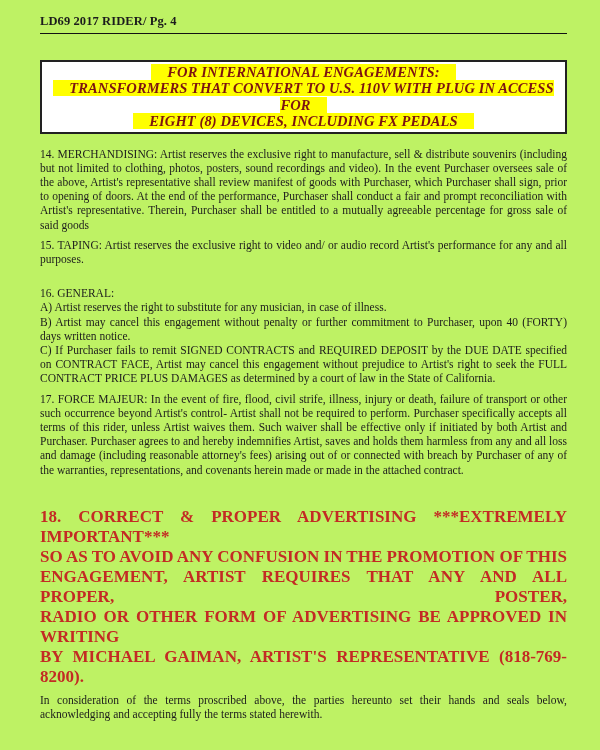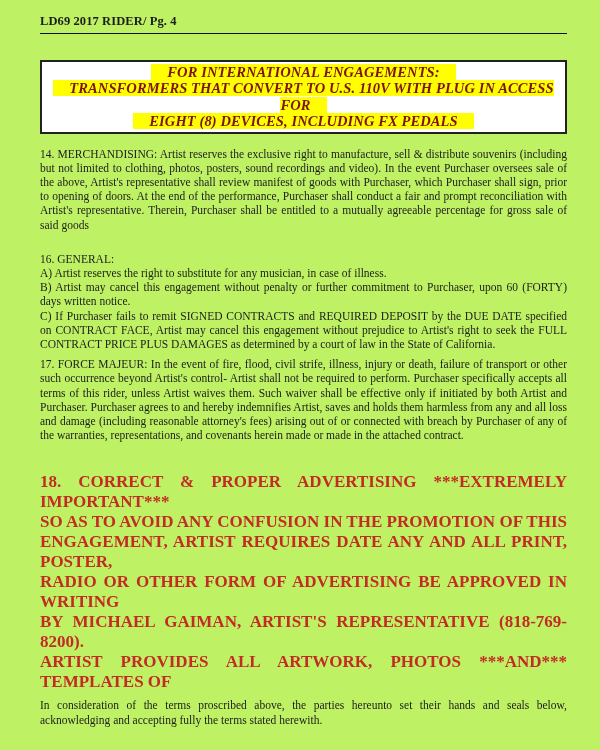--- a/index.html
+++ b/index.html
@@ -81,37 +81,37 @@
   <div class="header">LD69 2017 RIDER/ Pg. 4</div>
 
   <div class="banner">
     <div class="banner-line"><span class="hl">FOR INTERNATIONAL ENGAGEMENTS:</span></div>
     <div class="banner-line"><span class="hl">TRANSFORMERS THAT CONVERT TO U.S. 110V WITH PLUG IN ACCESS FOR</span></div>
     <div class="banner-line"><span class="hl">EIGHT (8) DEVICES, INCLUDING FX PEDALS</span></div>
   </div>
 
   <p class="para first">14. MERCHANDISING:  Artist reserves the exclusive right to manufacture, sell &amp; distribute souvenirs (including but not limited to clothing, photos, posters, sound recordings and video).  In the event Purchaser oversees sale of the above, Artist's representative shall review manifest of goods with Purchaser, which Purchaser shall sign, prior to opening of doors.  At the end of the performance, Purchaser shall conduct a fair and prompt reconciliation with Artist's representative.  Therein, Purchaser shall be entitled to a mutually agreeable percentage for gross sale of said goods</p>
 
+  <p class="para">15. TAPING: Artist reserves the exclusive right to video and/ or audio record Artist's performance for any and all purposes.</p>
 
   <div class="group">
     <div class="para line">16. GENERAL:</div>
     <div class="para line">A) Artist reserves the right to substitute for any musician, in case of illness.</div>
-    <div class="para line">B) Artist may cancel this engagement without penalty or further commitment to Purchaser, upon 60 (FORTY) days written notice.</div>
+    <div class="para line">B) Artist may cancel this engagement without penalty or further commitment to Purchaser, upon 40 (FORTY) days written notice.</div>
     <div class="para line">C) If Purchaser fails to remit SIGNED CONTRACTS and REQUIRED DEPOSIT by the DUE DATE specified on CONTRACT FACE, Artist may cancel this engagement without prejudice to Artist's right to seek the FULL CONTRACT PRICE PLUS DAMAGES as determined by a court of law in the State of California.</div>
   </div>
 
   <p class="para">17.  FORCE MAJEUR: In the event of fire, flood, civil strife, illness, injury or death, failure of transport or other such occurrence beyond Artist's control- Artist shall not be required to perform.  Purchaser specifically accepts all terms of this rider, unless Artist waives them.  Such waiver shall be effective only if initiated by both Artist and Purchaser.  Purchaser agrees to and hereby indemnifies Artist, saves and holds them harmless from any and all loss and damage (including reasonable attorney's fees) arising out of or connected with breach by Purchaser of any of the warranties, representations, and covenants herein made or made in the attached contract.</p>
 
   <div class="red">
     <div class="rl">18. CORRECT &amp; PROPER ADVERTISING ***EXTREMELY IMPORTANT***</div>
     <div class="rl">SO AS TO AVOID ANY CONFUSION IN THE PROMOTION OF THIS</div>
-    <div class="rl">ENGAGEMENT, ARTIST REQUIRES DATE ANY AND ALL PRINT, POSTER,</div>
+    <div class="rl">ENGAGEMENT, ARTIST REQUIRES THAT ANY AND ALL PROPER, POSTER,</div>
     <div class="rl">RADIO OR OTHER FORM OF ADVERTISING BE APPROVED IN WRITING</div>
     <div class="rl">BY MICHAEL GAIMAN, ARTIST'S REPRESENTATIVE (818-769-8200).</div>
-    <div class="rl">ARTIST PROVIDES ALL ARTWORK, PHOTOS ***AND*** TEMPLATES OF</div>
   </div>
 
   <p class="para closing">In consideration of the terms proscribed above, the parties hereunto set their hands and seals below, acknowledging and accepting fully the terms stated herewith.</p>
 
   <div class="signatures">
     <div class="sig-col">
       <div class="sig-x">X_________________________</div>
       <div class="sig-label">PURCHASER/DATE</div>
     </div>
     <div class="sig-col right">

